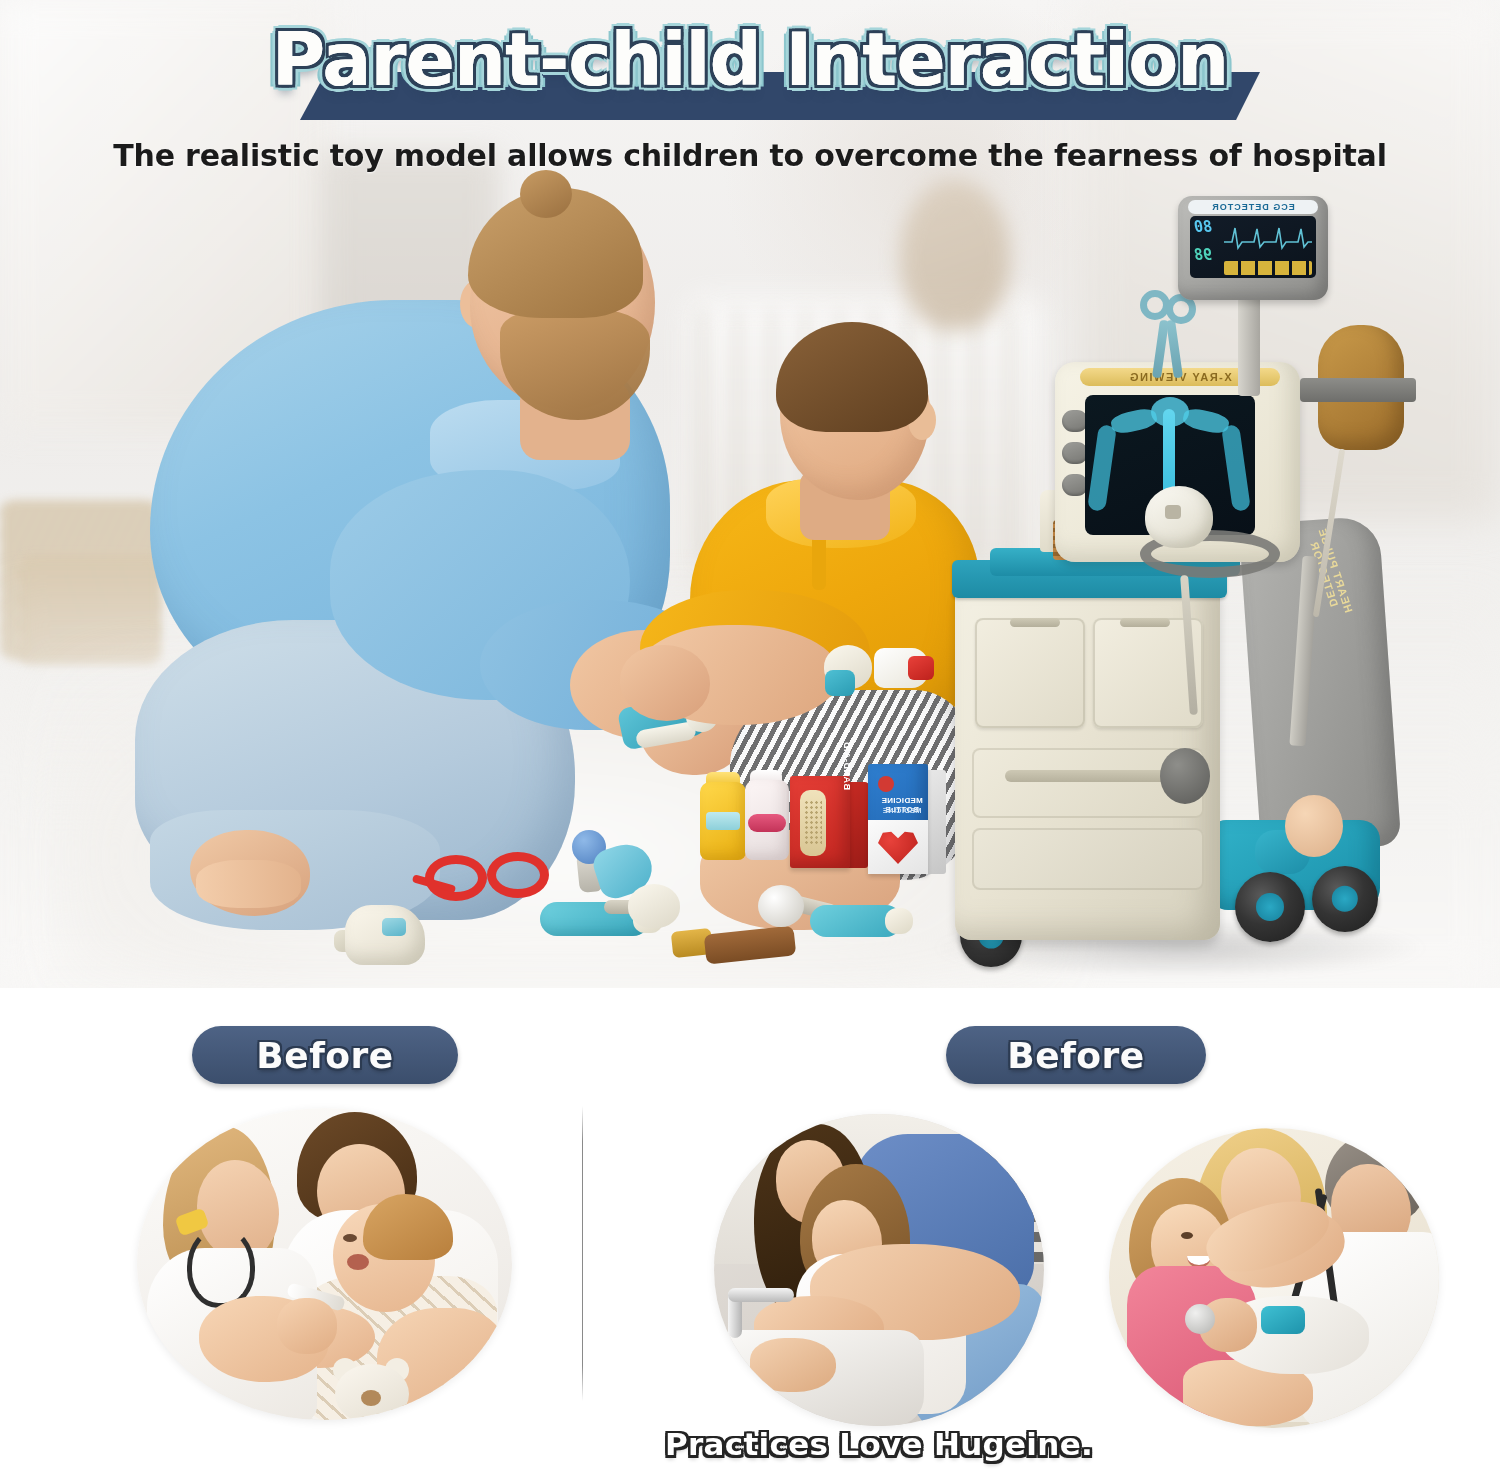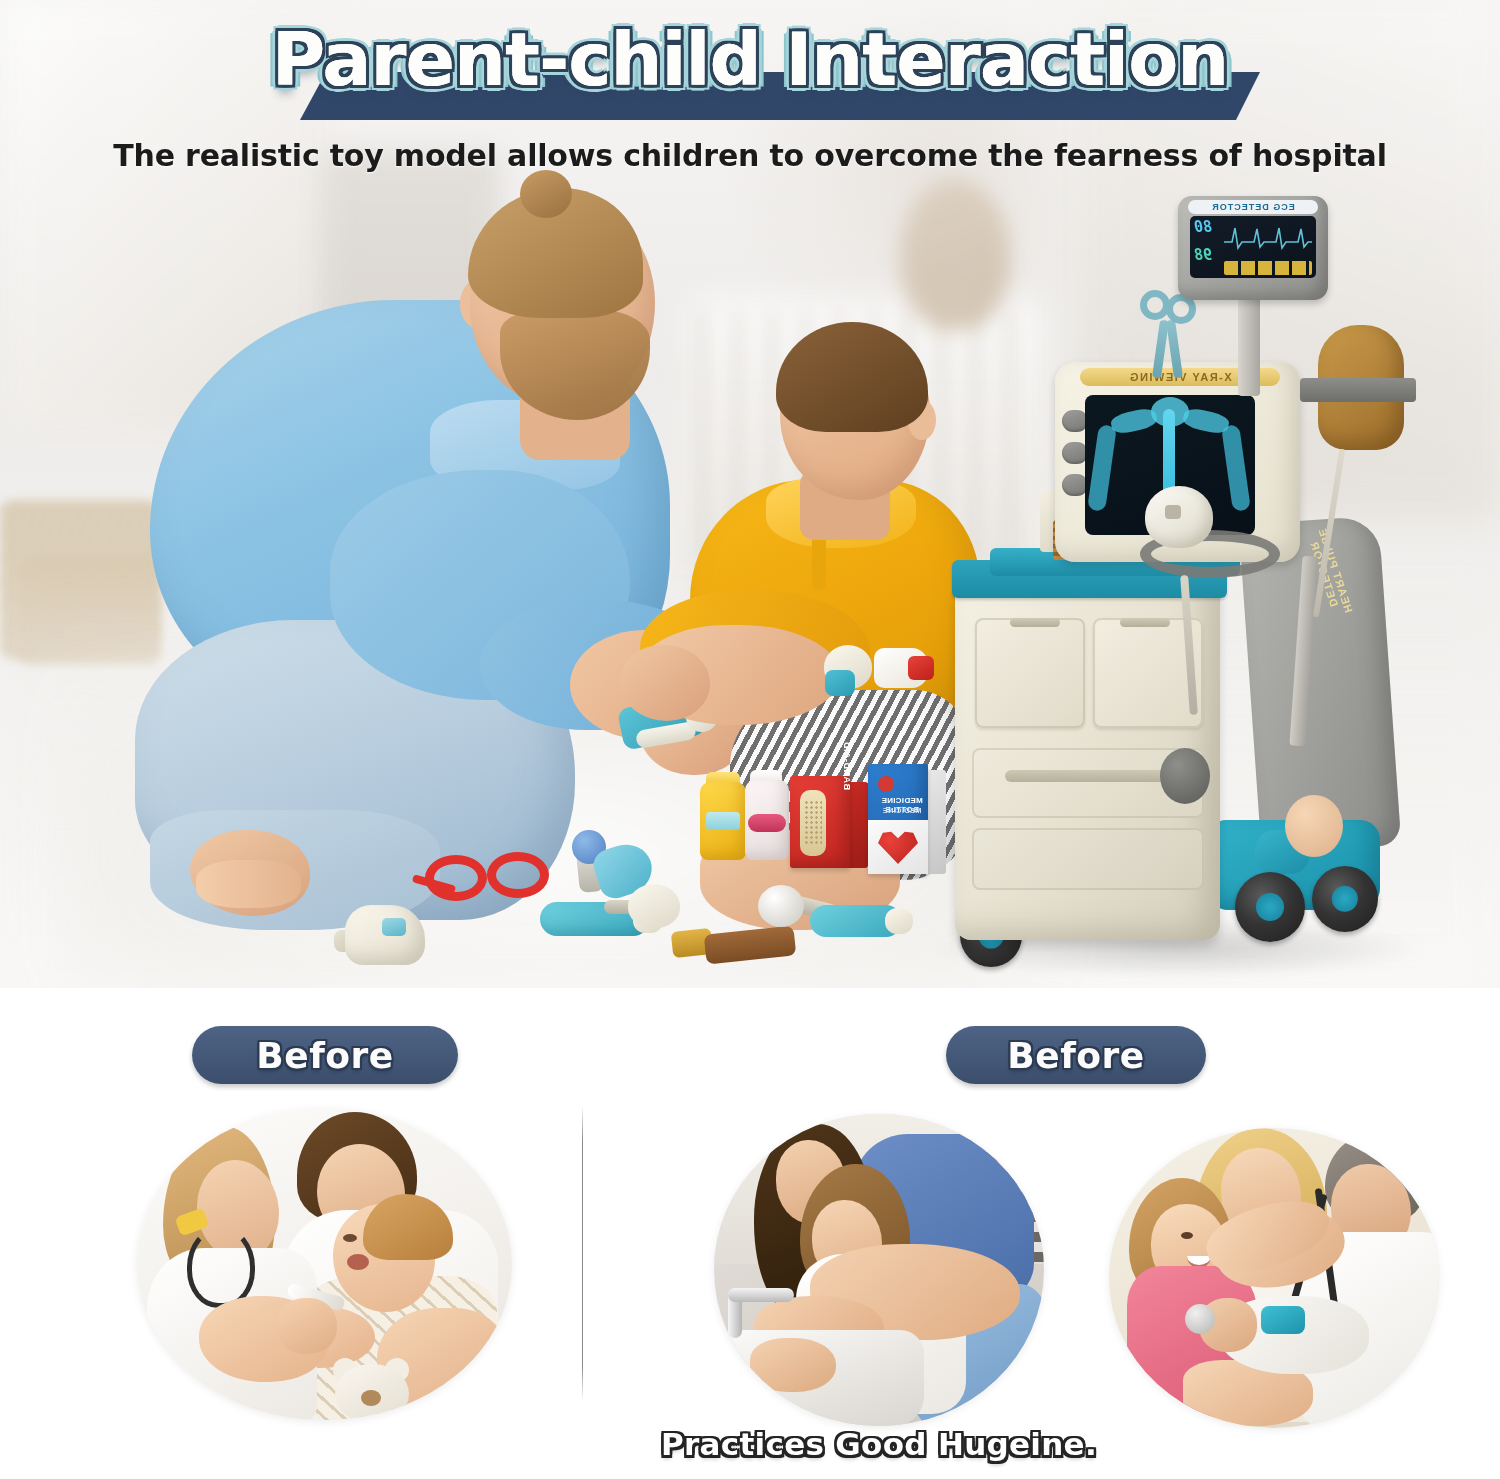--- a/index.html
+++ b/index.html
@@ -775,14 +775,14 @@
     <div class="ph a2-girl-dress"></div>
     <div class="ph a2-girl-leg"></div>
     <div class="ph a2-mom-arm"></div>
     <div class="ph a2-girl-arm"></div>
     <div class="ph a2-doc-arm"></div>
     <div class="ph a2-cuff"></div>
     <div class="ph a2-doc-hand"></div>
     <div class="ph a2-steth-disc"></div>
   </div>
 
-  <div class="cap cap-after1">Practices Good Hugeine.</div>
+  <div class="cap cap-after1">Practices Love Hugeine.</div>
 </div>
 
 </body></html>

